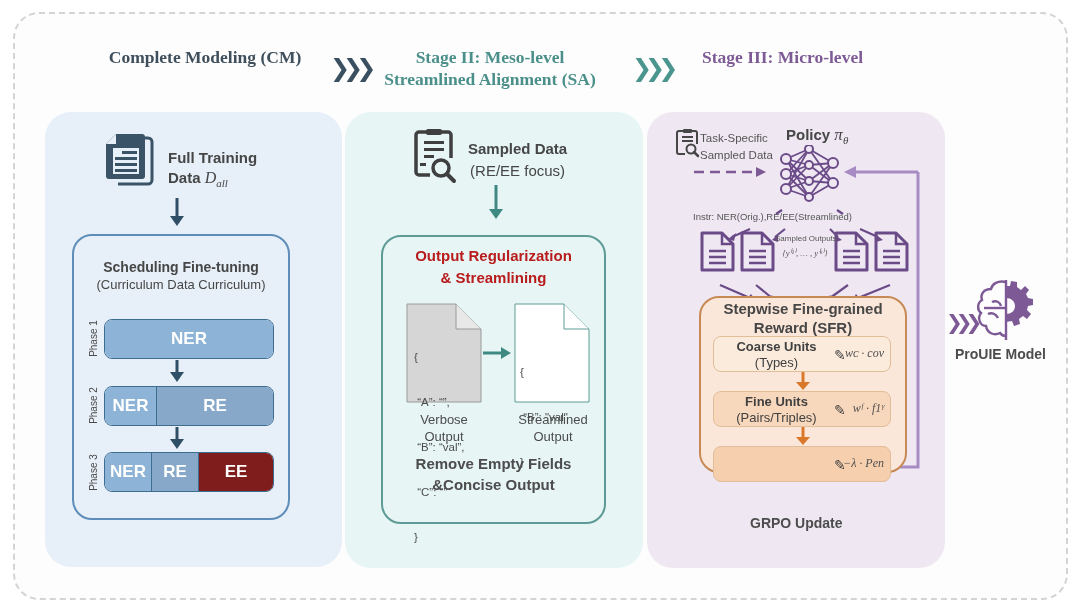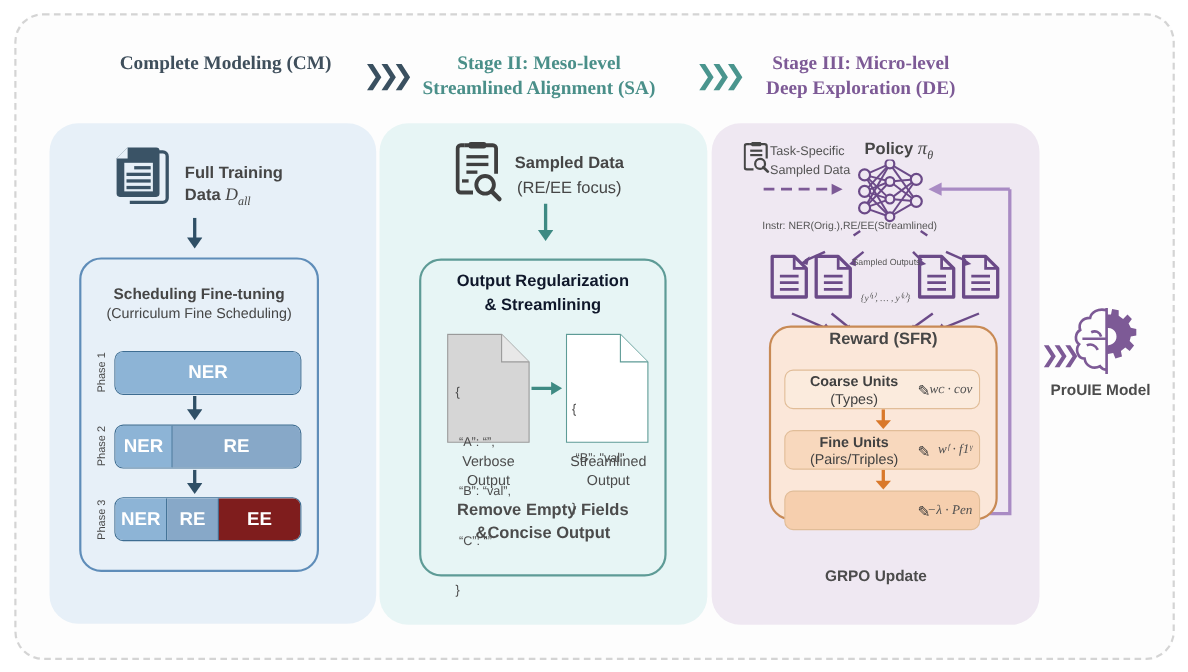--- a/index.html
+++ b/index.html
@@ -10,21 +10,21 @@
   .t2 { left:355px; top:46px; width:270px; color:#4a8f89; }
   .t3 { left:650px; top:46px; width:265px; color:#7d5a96; }
   .chev { position:absolute; top:54px; font-size:24px; font-weight:bold; letter-spacing:-7px; font-family:"DejaVu Sans", sans-serif; }
   .panel { position:absolute; top:112px; border-radius:26px; }
   .p1 { left:45px; width:297px; height:455px; background:#e7f0f8; }
   .p2 { left:345px; width:298px; height:456px; background:#e7f5f5; }
   .p3 { left:647px; width:298px; height:456px; background:#efe8f2; }
   .abs { position:absolute; }
   .sans { font-family:"Liberation Sans", sans-serif; }
   .bold { font-weight:bold; }
-  .ital { font-style:italic; font-family:"Liberation Serif", serif;margin-top:18px; }
+  .ital { font-style:italic; font-family:"Liberation Serif", serif; }
   .sft-box { position:absolute; left:72px; top:234px; width:218px; height:286px; border:2px solid #5f8db9; border-radius:20px; box-sizing:border-box; }
   .phase-row { position:absolute; left:104px; width:170px; height:40px; border:1.5px solid #3e6d92; border-radius:8px; overflow:hidden; display:flex; box-sizing:border-box; }
   .seg { height:100%; display:flex; align-items:center; justify-content:center; color:#ffffff; font-weight:bold; font-size:17px; box-sizing:border-box; }
   .phase-label { position:absolute; font-size:10px; color:#4a4a4a; transform:rotate(-90deg); transform-origin:center; white-space:nowrap; width:50px; text-align:center; }
   .sa-box { position:absolute; left:381px; top:235px; width:225px; height:289px; border:2px solid #5e9b96; border-radius:20px; box-sizing:border-box; }
   .sfr-box { position:absolute; left:699px; top:296px; width:208px; height:177px; border:2px solid #c88a55; border-radius:20px; background:#fbe7d9; box-sizing:border-box; }
   .unit { position:absolute; left:713px; width:178px; height:36px; border:1px solid #e1bd98; border-radius:8px; box-sizing:border-box; }
   .unit .name { position:absolute; left:0; width:125px; text-align:center; font-size:13px; line-height:16px; color:#404040; top:2px; }
   .unit .formula { position:absolute; right:6px; top:9px; font-size:12px; color:#505050; font-family:"Liberation Serif", serif; font-style:italic; white-space:nowrap; }
 </style>
@@ -37,21 +37,20 @@
   <div>Complete Modeling (CM)</div>
 </div>
 <div class="chev" style="left:330px;color:#3a5060;">❯❯❯</div>
 <div class="stage-title t2">
   <div>Stage II: Meso-level</div>
   <div>Streamlined Alignment (SA)</div>
 </div>
 <div class="chev" style="left:632px;color:#4a958e;">❯❯❯</div>
 <div class="stage-title t3">
   <div>Stage III: Micro-level</div>
-  <div>Deep Exploration (DE)</div>
 </div>
 
 <div class="panel p1"></div>
 <div class="panel p2"></div>
 <div class="panel p3"></div>
 
 <svg class="abs" style="left:104px;top:132px;" width="54" height="56">
   <path d="M14 6 H44 a4 4 0 0 1 4 4 V48 a4 4 0 0 1 -4 4 H14" fill="none" stroke="#3a5366" stroke-width="3"></path>
   <path d="M12 2 H38 a3 3 0 0 1 3 3 V44 a3 3 0 0 1 -3 3 H5 a3 3 0 0 1 -3 -3 V12 Z" fill="#3a5366"></path>
   <path d="M2 12 L12 2 V12 Z" fill="#e7f0f8"></path>
@@ -66,21 +65,21 @@
   <div><span>Data</span> <span class="ital" style="font-weight:normal;font-size:16px;"><span>D</span><sub style="font-size:11px;">all</sub></span></div>
 </div>
 <svg class="abs" style="left:170px;top:198px;" width="14" height="30">
   <line x1="7" y1="0" x2="7" y2="20" stroke="#2f4f66" stroke-width="3"></line>
   <polygon points="0,18 14,18 7,28" fill="#2f4f66"></polygon>
 </svg>
 
 <div class="sft-box"></div>
 <div class="abs sans" style="left:72px;top:258px;width:218px;text-align:center;color:#464646;">
   <div class="bold" style="font-size:14px;line-height:18px;">Scheduling Fine-tuning</div>
-  <div style="font-size:13px;line-height:18px;">(Curriculum Fine Scheduling)</div>
+  <div style="font-size:13px;line-height:18px;">(Curriculum Data Curriculum)</div>
 </div>
 
 <div class="phase-label" style="left:68px;top:333px;">Phase 1</div>
 <div class="phase-row" style="top:319px;">
   <div class="seg" style="width:100%;background:#8db4d6;">NER</div>
 </div>
 <svg class="abs" style="left:170px;top:360px;" width="14" height="24">
   <line x1="7" y1="0" x2="7" y2="14" stroke="#2f4f66" stroke-width="3"></line>
   <polygon points="0,12 14,12 7,22" fill="#2f4f66"></polygon>
 </svg>
@@ -116,21 +115,21 @@
 <div class="abs sans" style="left:468px;top:138px;font-size:15px;color:#464646;line-height:22px;text-align:center;">
   <div class="bold">Sampled Data</div>
   <div>(RE/EE focus)</div>
 </div>
 <svg class="abs" style="left:489px;top:185px;" width="14" height="36">
   <line x1="7" y1="0" x2="7" y2="26" stroke="#3e8a83" stroke-width="3"></line>
   <polygon points="0,24 14,24 7,34" fill="#3e8a83"></polygon>
 </svg>
 
 <div class="sa-box"></div>
-<div class="abs sans bold" style="left:381px;top:245px;width:225px;text-align:center;font-size:15px;line-height:22px;color:#0f172a;">
+<div class="abs sans bold" style="left:381px;top:245px;width:225px;text-align:center;font-size:15px;line-height:22px;color:#b91c1c;">
   <div>Output Regularization</div>
   <div>&amp; Streamlining</div>
 </div>
 
 <svg class="abs" style="left:406px;top:303px;" width="76" height="100">
   <path d="M1 1 H50 L75 26 V99 H1 Z" fill="#d6d6d6" stroke="#9a9a9a" stroke-width="1"></path>
   <path d="M50 1 V26 H75" fill="#e8e8e8" stroke="#9a9a9a" stroke-width="1"></path>
 </svg>
 <div class="abs sans" style="left:414px;top:320px;font-size:11.5px;line-height:15px;color:#4c4c4c;white-space:pre;">
   <div>{</div>
@@ -250,21 +249,21 @@
     <polygon points="82,35 88,29 88,37"></polygon>
     <polygon points="152,35 145,30 146,37"></polygon>
     <polygon points="193,35 185,29 186,37"></polygon>
     <polygon points="66,96 56,95 61,89"></polygon>
     <polygon points="86,97 78,96 82,90"></polygon>
     <polygon points="136,97 140,90 144,96"></polygon>
     <polygon points="162,96 166,89 171,95"></polygon>
   </g>
 </svg>
 
-<div class="abs sans" style="left:693px;top:200px;font-size:9.5px;color:#555555;white-space:nowrap;">Instr: NER(Orig.),RE/EE(Streamlined)</div>
+<div class="abs sans" style="left:693px;top:211px;font-size:9.5px;color:#555555;white-space:nowrap;">Instr: NER(Orig.),RE/EE(Streamlined)</div>
 
 <svg class="abs" style="left:700px;top:231px;" width="36" height="42">
   <path d="M2 2 H22 L33 13 V39 H2 Z" fill="none" stroke="#6b4a88" stroke-width="3" stroke-linejoin="round"></path>
   <path d="M22 2 V13 H33" fill="none" stroke="#6b4a88" stroke-width="2.5"></path>
   <line x1="9" y1="20" x2="26" y2="20" stroke="#6b4a88" stroke-width="2.5"></line>
   <line x1="9" y1="26" x2="26" y2="26" stroke="#6b4a88" stroke-width="2.5"></line>
   <line x1="9" y1="32" x2="26" y2="32" stroke="#6b4a88" stroke-width="2.5"></line>
 </svg>
 <svg class="abs" style="left:740px;top:231px;" width="36" height="42">
   <path d="M2 2 H22 L33 13 V39 H2 Z" fill="none" stroke="#6b4a88" stroke-width="3" stroke-linejoin="round"></path>
@@ -285,20 +284,21 @@
   <path d="M22 2 V13 H33" fill="none" stroke="#6b4a88" stroke-width="2.5"></path>
   <line x1="9" y1="20" x2="26" y2="20" stroke="#6b4a88" stroke-width="2.5"></line>
   <line x1="9" y1="26" x2="26" y2="26" stroke="#6b4a88" stroke-width="2.5"></line>
   <line x1="9" y1="32" x2="26" y2="32" stroke="#6b4a88" stroke-width="2.5"></line>
 </svg>
 <div class="abs sans" style="left:775px;top:234px;width:60px;text-align:center;font-size:8px;color:#555555;white-space:nowrap;">Sampled Outputs</div>
 <div class="abs ital" style="left:775px;top:247px;width:60px;text-align:center;font-size:8.5px;color:#555555;white-space:nowrap;">{y⁽¹⁾, … , y⁽ᵏ⁾}</div>
 
 <div class="sfr-box"></div>
 <div class="abs sans bold" style="left:699px;top:299px;width:208px;text-align:center;font-size:15px;line-height:19px;color:#464646;">
+  <div>Stepwise Fine-grained</div>
   <div>Reward (SFR)</div>
 </div>
 
 <div class="unit" style="top:336px;background:#fbebdd;padding-left:28px;">
   <div class="name">
     <div class="bold">Coarse Units</div>
     <div>(Types)</div>
   </div>
   <span class="abs" style="left:120px;top:10px;font-size:14px;color:#3a3a3a;">✎</span>
   <div class="formula">wᴄ · cov</div>

